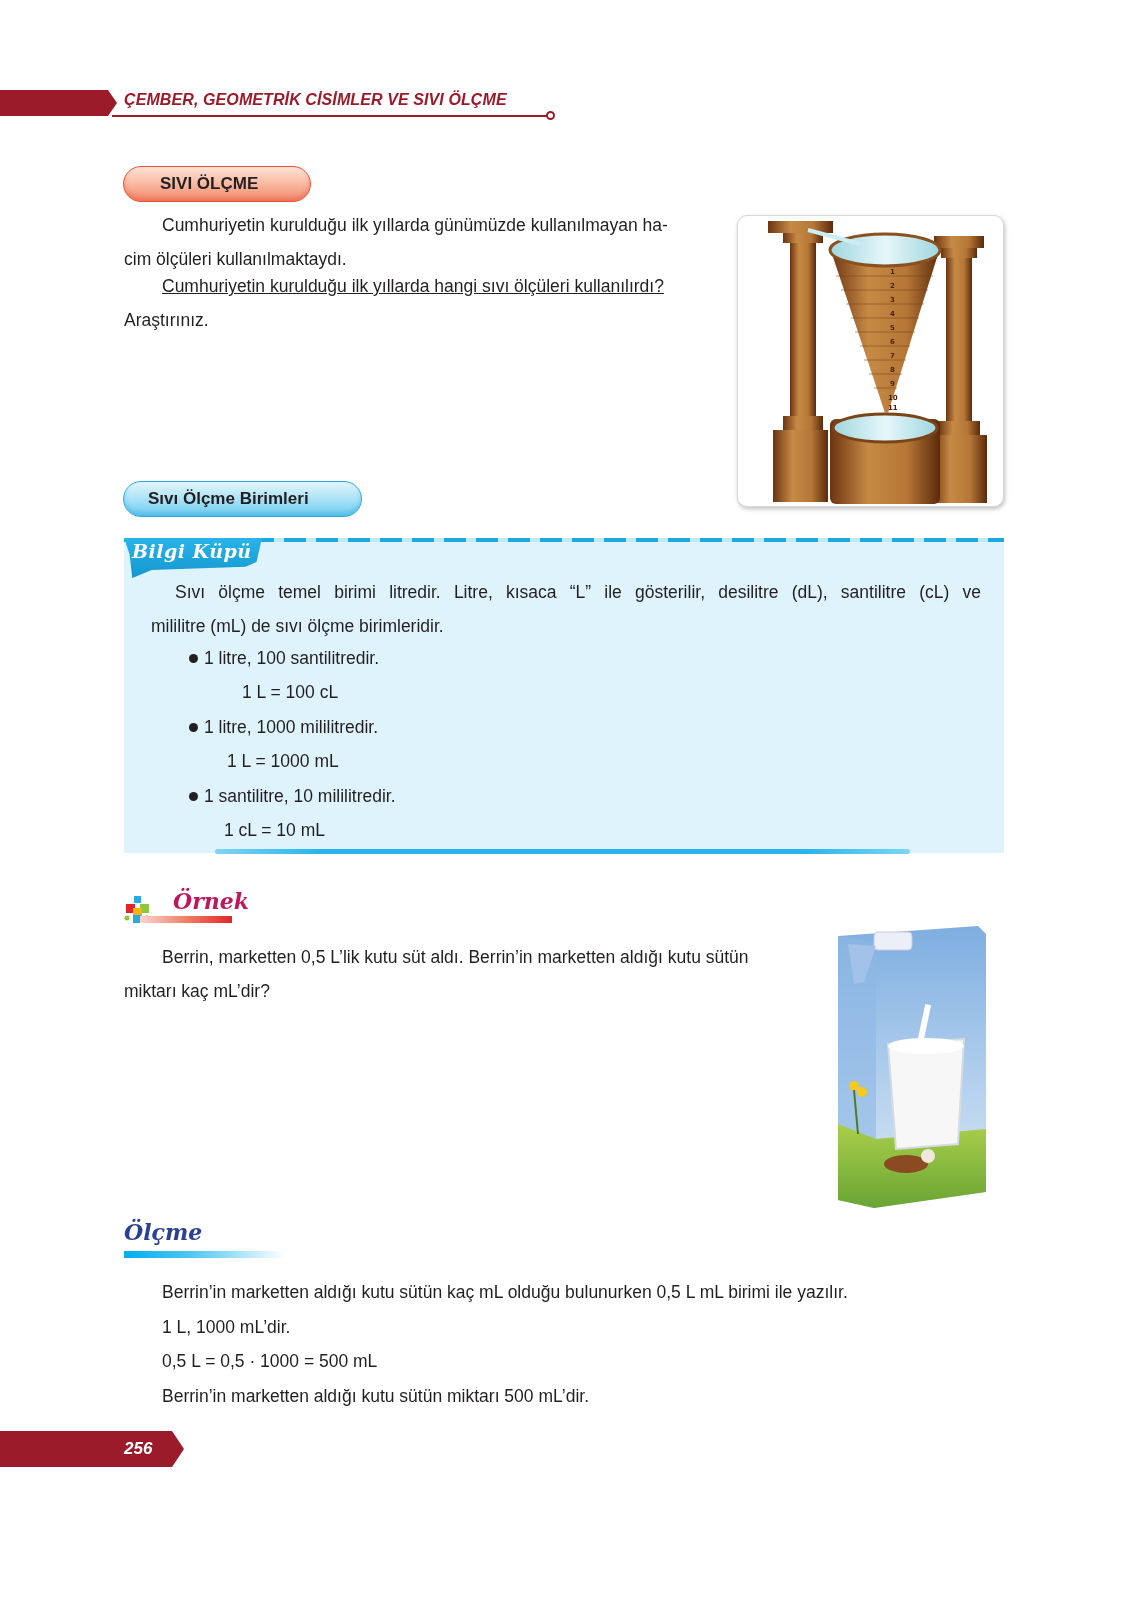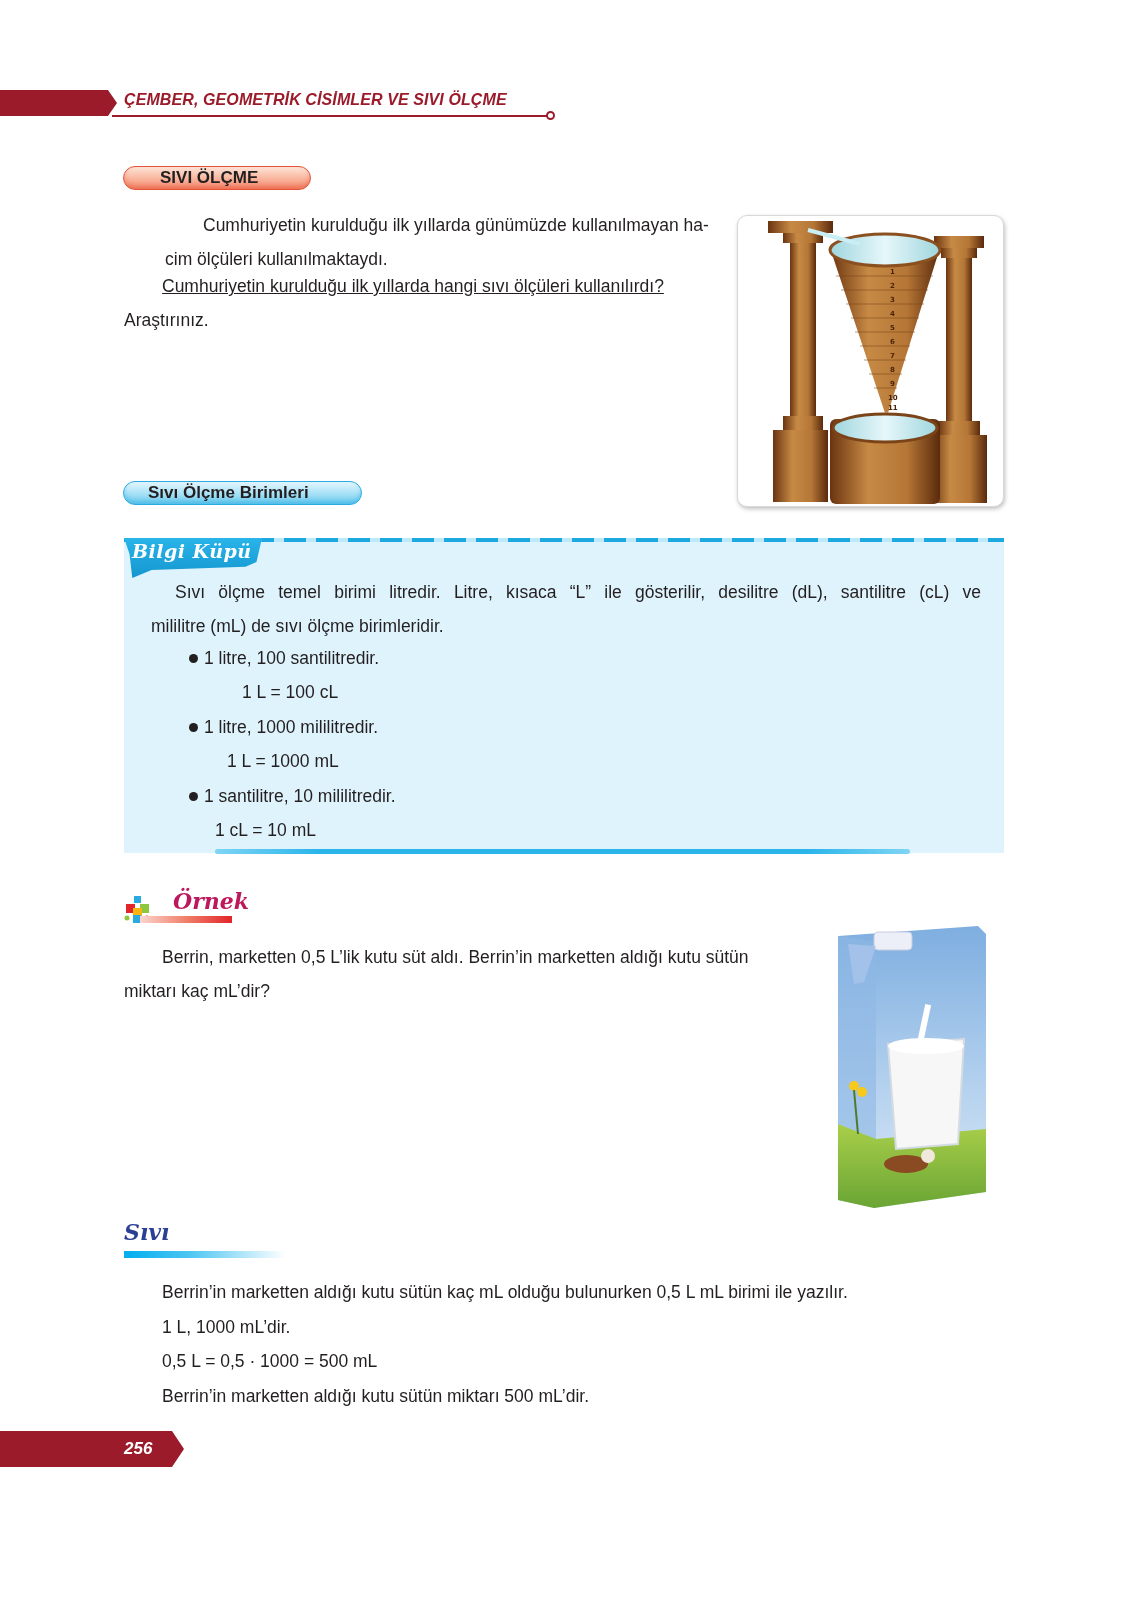--- a/index.html
+++ b/index.html
@@ -7,21 +7,21 @@
   body { position: relative; font-family: "Liberation Sans", sans-serif; color: #231f20; overflow: hidden; }
 
   
   .hdr-band { position: absolute; left: 0; top: 90px; width: 117px; height: 26px; background: #9b1b2a;
     clip-path: polygon(0 0, 108px 0, 117px 13px, 108px 26px, 0 26px); }
   .hdr-title { position: absolute; left: 124px; top: 91px; font-size: 16px; font-weight: bold; font-style: italic; color: #9b1b2a; letter-spacing: 0.1px; }
   .hdr-line { position: absolute; left: 112px; top: 115px; width: 436px; height: 2px; background: #9b1b2a; }
   .hdr-dot { position: absolute; left: 546px; top: 111px; width: 9px; height: 9px; border: 2px solid #9b1b2a; border-radius: 50%; background: #fff; }
 
   
-  .pill { position: absolute; height: 24px; border-radius: 18px; display: flex; align-items: center; padding-left: 36px; font-weight: bold; font-size: 17px; color: #231f20; }
+  .pill { position: absolute; height: 36px; border-radius: 18px; display: flex; align-items: center; padding-left: 36px; font-weight: bold; font-size: 17px; color: #231f20; }
   .pill-red { left: 123px; top: 166px; width: 188px; background: linear-gradient(180deg, #fde3d6 0%, #f9b49c 55%, #f2876c 100%); border: 1.5px solid #e5523a; box-shadow: inset 0 -3px 4px rgba(230,80,50,0.4); }
   .pill-blue { left: 123px; top: 481px; width: 239px; background: linear-gradient(180deg, #e4f6fd 0%, #a5e0f6 55%, #6ccbee 100%); border: 1.5px solid #29abe2; box-shadow: inset 0 -3px 4px rgba(30,160,220,0.35); padding-left: 24px; }
 
   .para { position: absolute; font-size: 17.5px; line-height: 34px; color: #231f20; }
 
   
   .img-frame { position: absolute; left: 737px; top: 215px; width: 267px; height: 292px; border: 1px solid #d8d8d8; border-radius: 10px; background: #fff; box-shadow: 1px 2px 4px rgba(0,0,0,0.25); overflow: hidden; }
 
   
   .bk-box { position: absolute; left: 124px; top: 539px; width: 880px; height: 314px; background: #dff3fd; }
@@ -53,21 +53,21 @@
 
 <div class="hdr-band"></div>
 <div class="hdr-title">ÇEMBER, GEOMETRİK CİSİMLER VE SIVI ÖLÇME</div>
 <div class="hdr-line"></div>
 <div class="hdr-dot"></div>
 
 <div class="pill pill-red">
   <span>SIVI ÖLÇME</span>
 </div>
 
-<div class="para" style="left:124px; top:208px; width:600px;margin-left:41px;">
+<div class="para" style="left:124px; top:208px; width:600px;">
   <div style="padding-left:38px;">Cumhuriyetin kurulduğu ilk yıllarda günümüzde kullanılmayan ha-</div>
   <div>cim ölçüleri kullanılmaktaydı.</div>
 </div>
 <div class="para" style="left:124px; top:269px; width:610px;">
   <div style="padding-left:38px;text-decoration:underline;">Cumhuriyetin kurulduğu ilk yıllarda hangi sıvı ölçüleri kullanılırdı?</div>
   <div>Araştırınız.</div>
 </div>
 
 <div class="img-frame">
   <svg width="267" height="292" viewBox="0 0 267 292">
@@ -150,21 +150,21 @@
 <div class="bk-text" style="left:242px; top:675px;">1 L = 100 cL</div>
 
 <div class="bk-text" style="left:189px; top:710px;">
   <span class="bullet"></span><span>1 litre, 1000 mililitredir.</span>
 </div>
 <div class="bk-text" style="left:227px; top:744px;">1 L = 1000 mL</div>
 
 <div class="bk-text" style="left:189px; top:779px;">
   <span class="bullet"></span><span>1 santilitre, 10 mililitredir.</span>
 </div>
-<div class="bk-text" style="left:215px; top:813px;">1 cL = 10 mL</div>
+<div class="bk-text" style="left:224px; top:813px;">1 cL = 10 mL</div>
 
 <div class="bk-bottomline"></div>
 
 <svg class="ornek-icon" viewBox="0 0 30 30">
   <rect x="11" y="2" width="7" height="7" fill="#29abe2"></rect>
   <rect x="3" y="10" width="9" height="9" fill="#e2252b"></rect>
   <rect x="17" y="10" width="9" height="9" fill="#8dc63f"></rect>
   <rect x="10" y="14" width="9" height="9" fill="#f7b512"></rect>
   <rect x="10" y="21" width="8" height="8" fill="#29abe2"></rect>
   <circle cx="4" cy="24" r="2.5" fill="#8dc63f"></circle>
@@ -199,21 +199,21 @@
   <ellipse cx="90" cy="122" rx="38" ry="8" fill="#ffffff"></ellipse>
   <rect x="84" y="80" width="6" height="50" fill="#ffffff" transform="rotate(12 87 105)"></rect>
   <circle cx="18" cy="162" r="5" fill="#f6c91c"></circle>
   <circle cx="26" cy="168" r="5" fill="#f6c91c"></circle>
   <line x1="18" y1="166" x2="22" y2="210" stroke="#4c7a2a" stroke-width="2"></line>
   <ellipse cx="70" cy="240" rx="22" ry="9" fill="#8a4a22"></ellipse>
   <circle cx="92" cy="232" r="7" fill="#f0e8dc"></circle>
 </svg>
 
 <div class="cozum-line"></div>
-<div class="cozum-label">Sıvı</div>
+<div class="cozum-label">Ölçme</div>
 
 <div class="para" style="left:162px; top:1275px;">Berrin’in marketten aldığı kutu sütün kaç mL olduğu bulunurken 0,5 L mL birimi ile yazılır.</div>
 <div class="para" style="left:162px; top:1310px;">1 L, 1000 mL’dir.</div>
 <div class="para" style="left:162px; top:1344px;">0,5 L = 0,5 · 1000 = 500 mL</div>
 <div class="para" style="left:162px; top:1379px;">Berrin’in marketten aldığı kutu sütün miktarı 500 mL’dir.</div>
 
 <div class="ftr-band"></div>
 <div class="ftr-num">256</div>
 
 </body></html>

